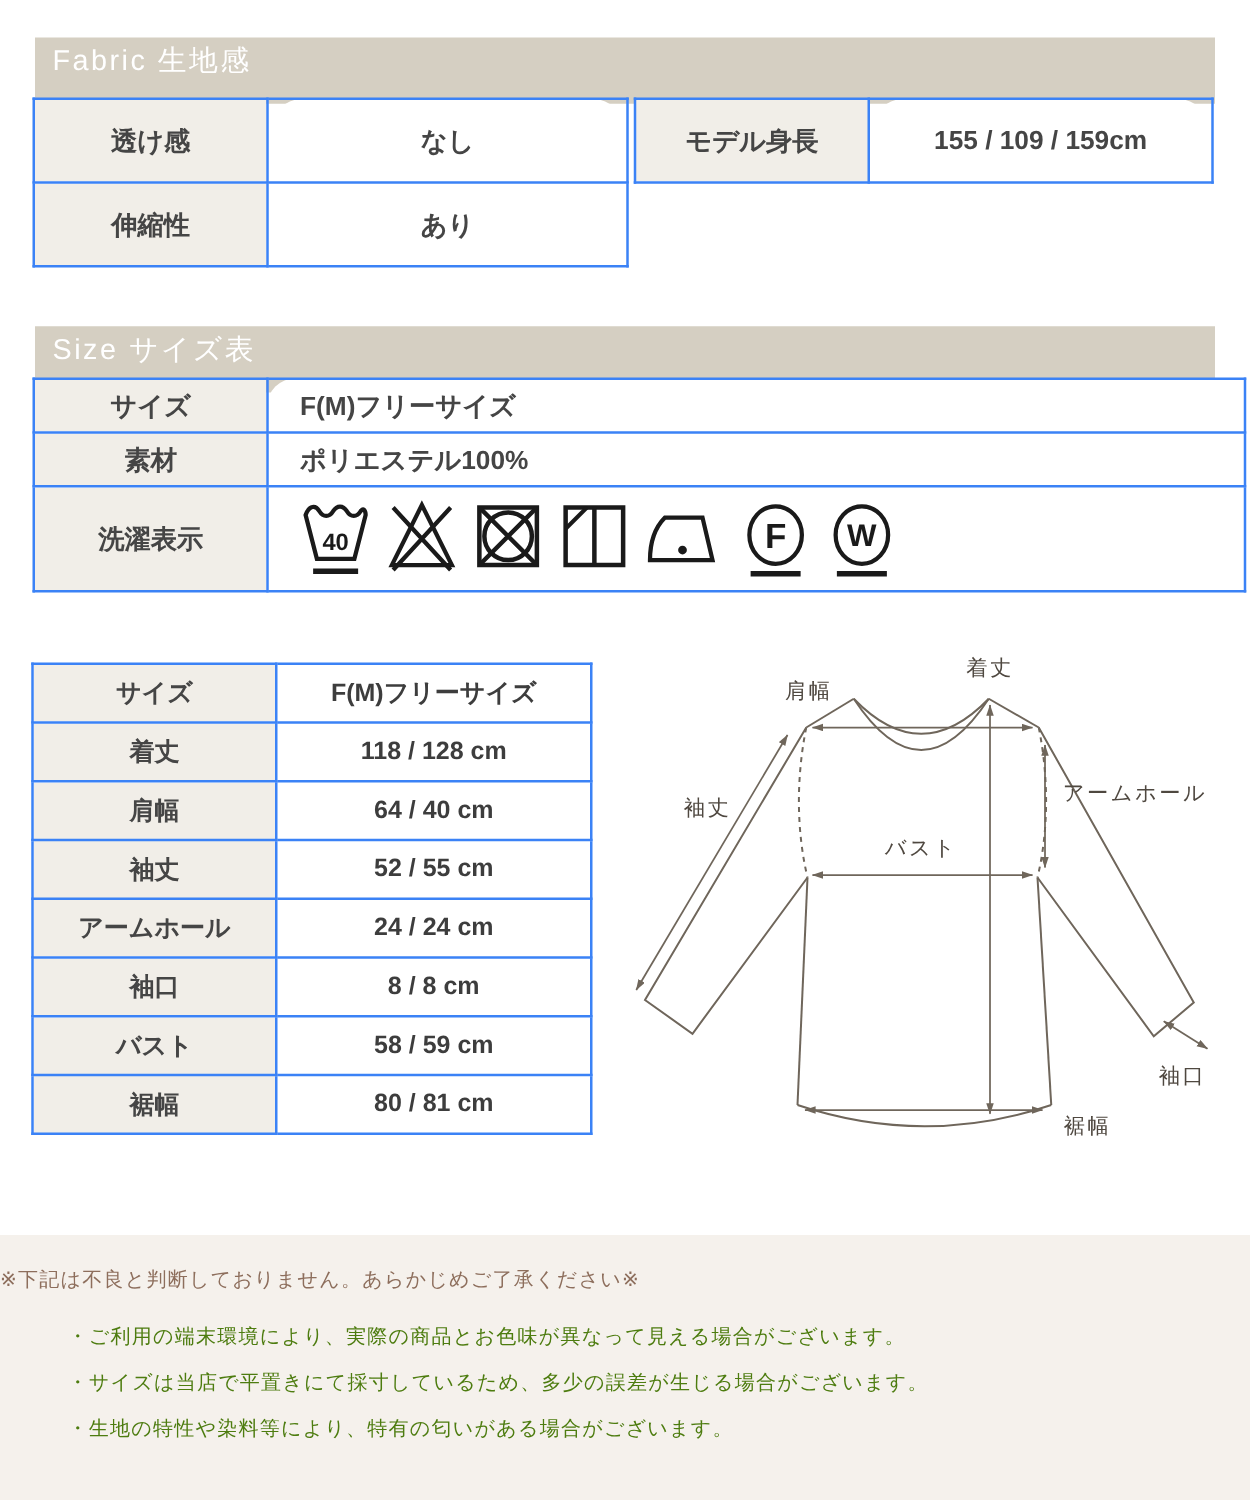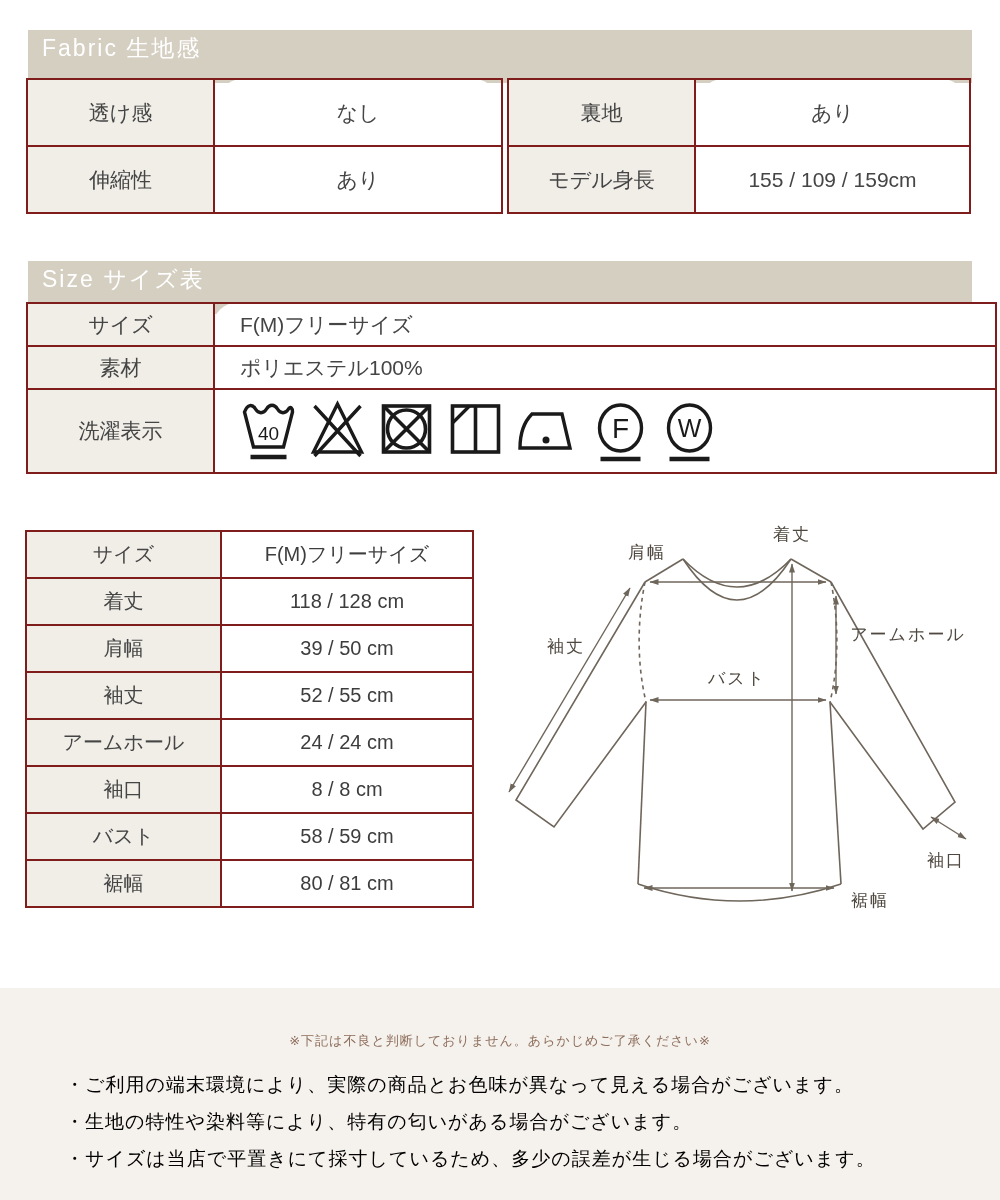--- a/index.html
+++ b/index.html
@@ -10,21 +10,21 @@
   }
   .section-header{
     position:absolute;left:28px;width:944px;height:53px;
     background:#d5cfc2;color:#ffffff;font-size:23px;line-height:36px;
     padding-left:14px;box-sizing:border-box;letter-spacing:2px;
   }
   #fabric-header{top:30px;}
   #size-header{top:261px;}
 
   table{border-collapse:collapse;table-layout:fixed;}
-  th,td{border:2px solid #7f1d1d;font-weight:normal;font-size:21px;color:#454545;
+  th,td{border:2px solid #3b82f6;font-weight:bold;font-size:21px;color:#454545;
         padding:0;overflow:hidden;white-space:nowrap;}
   th{background:#f1eee8;text-align:center;}
   td{background:#ffffff;text-align:center;border-radius:29px;}
 
   #fabric-table-left{position:absolute;left:26px;top:78px;}
   #fabric-table-right{position:absolute;left:507px;top:78px;}
   #fabric-table-left th,#fabric-table-right th{width:185px;height:65px;}
   #fabric-table-left td{width:286px;}
   #fabric-table-right td{width:273px;}
 
@@ -46,27 +46,27 @@
   .dline{stroke:#6f665b;stroke-width:1.6;fill:none;}
   .mline{stroke:#6f665b;stroke-width:1.4;fill:none;}
   .dash{stroke-dasharray:4,4;}
   .dlabel{fill:#4f4840;font-size:17px;letter-spacing:2px;}
 
   .notes{
     position:absolute;left:0;top:988px;width:1000px;height:212px;
     background:#f5f1ec;box-sizing:border-box;
   }
   .notes-title{
-    text-align:center;margin-top:44px;font-size:13px;color:#8d6e5c;letter-spacing:1px;
+    margin-top:26px;font-size:16px;color:#8d6e5c;letter-spacing:1px;
   }
   .notes-list{
     list-style:none;margin:16px 0 0 0;padding:0 40px 0 54px;
   }
   .notes-list li{
-    font-size:19px;line-height:37px;color:#000000;letter-spacing:1px;white-space:nowrap;margin-left:11px;
+    font-size:16px;line-height:37px;color:#4d7c0f;letter-spacing:1px;white-space:nowrap;
   }
 </style>
 </head>
 <body>
 
 <div class="page">
 
   <div class="section-header" id="fabric-header">Fabric 生地感</div>
 
   <table id="fabric-table-left">
@@ -77,24 +77,20 @@
     </tr>
     <tr>
       <th>伸縮性</th>
       <td>あり</td>
     </tr>
   </tbody>
     </table>
 
   <table id="fabric-table-right">
     <tbody>
-        <tr>
-      <th>裏地</th>
-      <td>あり</td>
-    </tr>
     <tr>
       <th>モデル身長</th>
       <td>155 / 109 / 159cm</td>
     </tr>
   </tbody>
     </table>
 
   <div class="section-header" id="size-header">Size サイズ表</div>
 
   <table id="size-info-table">
@@ -176,21 +172,21 @@
         <tr>
       <th>サイズ</th>
       <td>F(M)フリーサイズ</td>
     </tr>
     <tr>
       <th>着丈</th>
       <td>118 / 128 cm</td>
     </tr>
     <tr>
       <th>肩幅</th>
-      <td>39 / 50 cm</td>
+      <td>64 / 40 cm</td>
     </tr>
     <tr>
       <th>袖丈</th>
       <td>52 / 55 cm</td>
     </tr>
     <tr>
       <th>アームホール</th>
       <td>24 / 24 cm</td>
     </tr>
     <tr>
@@ -242,18 +238,18 @@
     <text class="dlabel" x="430" y="128" text-anchor="middle">アームホール</text>
     <text class="dlabel" x="259" y="172" text-anchor="middle">バスト</text>
     <text class="dlabel" x="468" y="354" text-anchor="middle">袖口</text>
     <text class="dlabel" x="373" y="394" text-anchor="start">裾幅</text>
   </svg>
 
   <div class="notes">
     <div class="notes-title">※下記は不良と判断しておりません。あらかじめご了承ください※</div>
     <ul class="notes-list">
       <li>・ご利用の端末環境により、実際の商品とお色味が異なって見える場合がございます。</li>
+      <li>・サイズは当店で平置きにて採寸しているため、多少の誤差が生じる場合がございます。</li>
       <li>・生地の特性や染料等により、特有の匂いがある場合がございます。</li>
-      <li>・サイズは当店で平置きにて採寸しているため、多少の誤差が生じる場合がございます。</li>
     </ul>
   </div>
 
 </div>
 
 </body></html>

